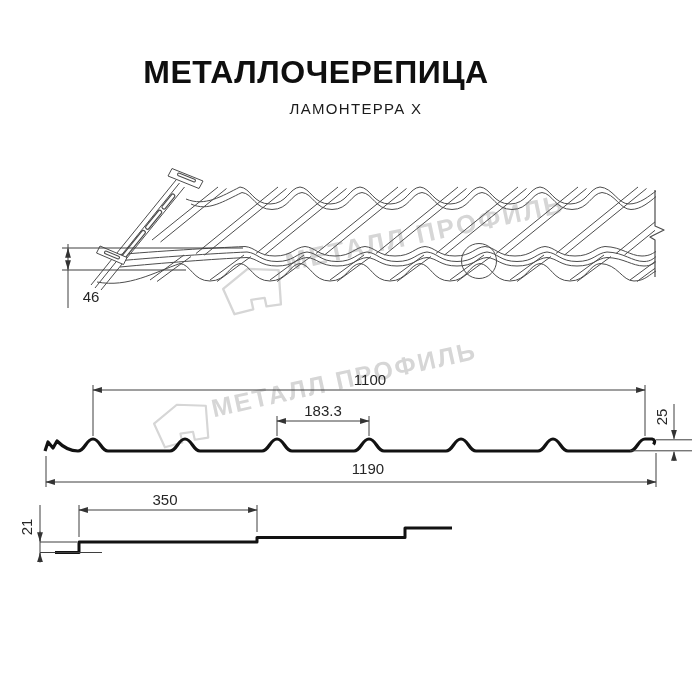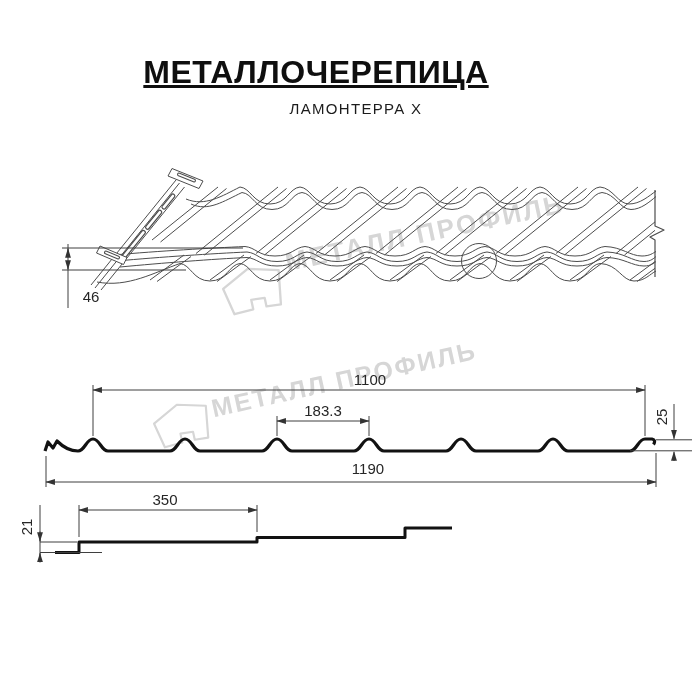--- a/index.html
+++ b/index.html
@@ -1,19 +1,19 @@
 <!DOCTYPE html>
 <html><head>
 <meta charset="utf-8">
 <style>
   html,body{margin:0;padding:0;background:#fff;}
   .page{position:relative;width:700px;height:700px;background:#ffffff;overflow:hidden;
         font-family:"Liberation Sans",sans-serif;}
   .title{position:absolute;left:0;top:54px;width:632px;text-align:center;
-         font-size:32px;font-weight:700;letter-spacing:.5px;color:#0f0f0f;text-decoration:underline;}
+         font-size:32px;font-weight:700;letter-spacing:.5px;color:#0f0f0f;}
   .subtitle{position:absolute;left:6px;top:100px;width:700px;text-align:center;
          font-size:15px;font-weight:500;letter-spacing:1.3px;color:#1c1c1c;}
   .wm-text{position:absolute;white-space:nowrap;font-weight:700;color:#d6d6d6;
          transform-origin:0 100%;}
   .wm-a{left:289px;top:247px;font-size:26px;letter-spacing:2.5px;transform:rotate(-12deg);}
   .wm-b{left:215px;top:394px;font-size:25px;letter-spacing:2.2px;transform:rotate(-12.5deg);}
   .wm-logo{position:absolute;}
   .wm-logo.a{left:222px;top:266px;transform:rotate(-12deg);}
   .wm-logo.b{left:153px;top:402px;transform:rotate(-12.5deg);}
   .drawing{position:absolute;left:0;top:0;}

